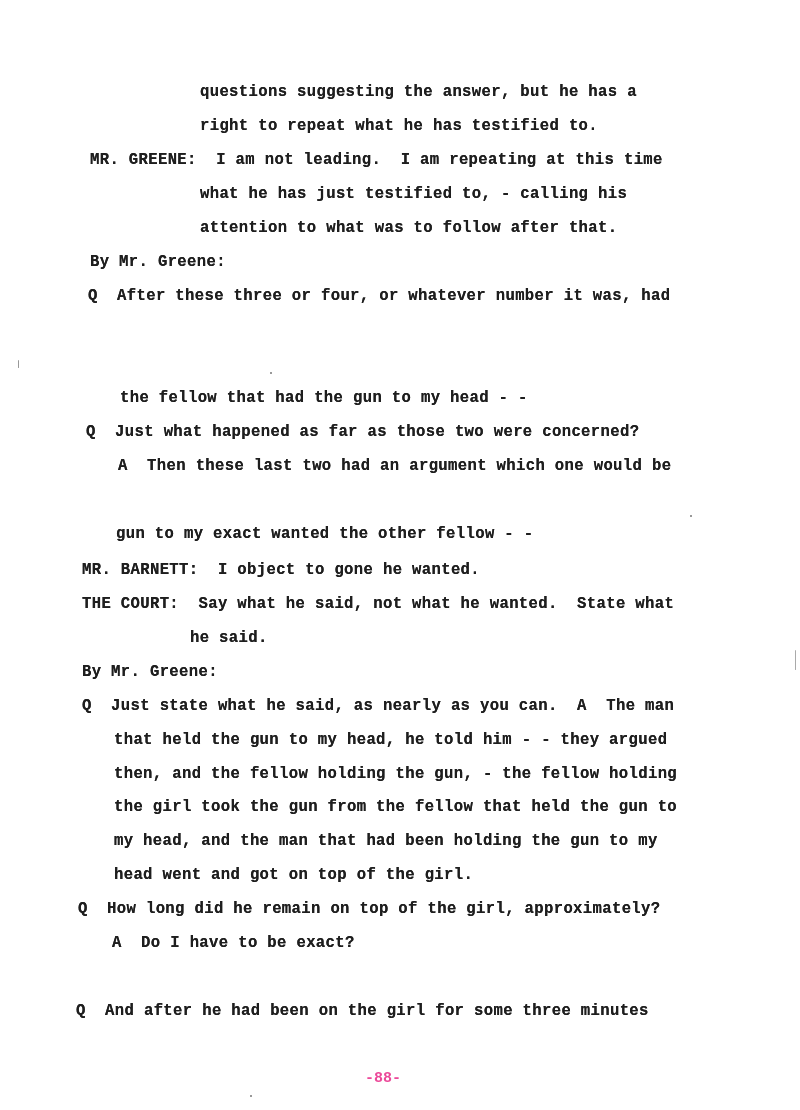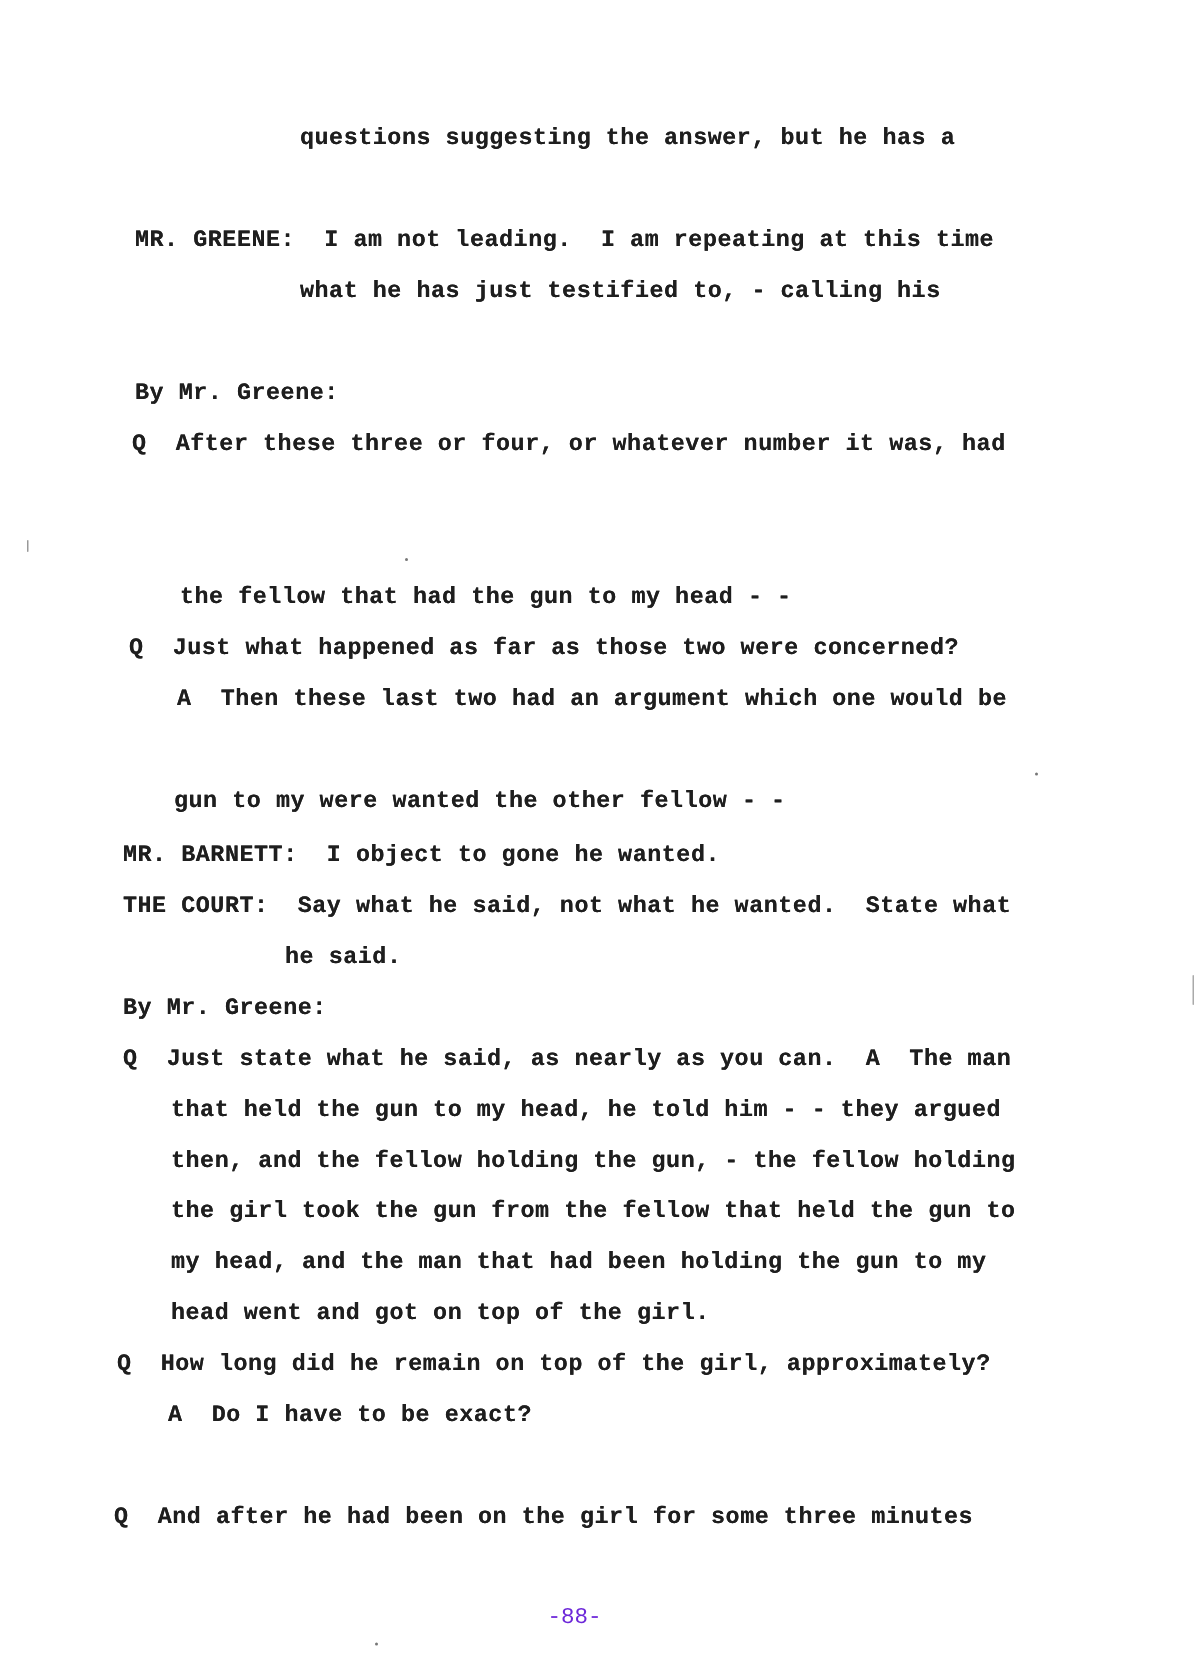--- a/index.html
+++ b/index.html
@@ -28,44 +28,46 @@
       letter-spacing: 0.35px;
       line-height: 20px;
       color: #1e1e1e;
       text-shadow: 0 0 0.4px #333;
     }
     .page-number {
       position: absolute;
       left: 365px;
       top: 1070px;
       font-size: 15px;
-      font-weight: normal;
+      font-weight: bold;
       white-space: pre;
-      color: #6d28d9;
+      color: #ec4899;
     }
     .speck {
       position: absolute;
       width: 2px; height: 2px;
       background: #777;
       border-radius: 1px;
     }
   </style>
 </head>
 <body>
 
 <div class="page">
   <div class="line" style="left:200px;top:82px">questions suggesting the answer, but he has a</div>
+  <div class="line" style="left:200px;top:116px">right to repeat what he has testified to.</div>
   <div class="line" style="left:200px;top:184px">what he has just testified to, - calling his</div>
   <div class="line" style="left:90px;top:150px">MR. GREENE:  I am not leading.  I am repeating at this time</div>
+  <div class="line" style="left:200px;top:218px">attention to what was to follow after that.</div>
   <div class="line" style="left:90px;top:252px">By Mr. Greene:</div>
   <div class="line" style="left:88px;top:286px">Q  After these three or four, or whatever number it was, had</div>
   <div class="line" style="left:120px;top:388px">the fellow that had the gun to my head - -</div>
   <div class="line" style="left:86px;top:422px">Q  Just what happened as far as those two were concerned?</div>
   <div class="line" style="left:118px;top:456px">A  Then these last two had an argument which one would be</div>
-  <div class="line" style="left:116px;top:524px">gun to my were wanted the other fellow - -</div>
+  <div class="line" style="left:116px;top:524px">gun to my exact wanted the other fellow - -</div>
   <div class="line" style="left:82px;top:560px">MR. BARNETT:  I object to gone he wanted.</div>
   <div class="line" style="left:82px;top:594px">THE COURT:  Say what he said, not what he wanted.  State what</div>
   <div class="line" style="left:190px;top:628px">he said.</div>
   <div class="line" style="left:82px;top:662px">By Mr. Greene:</div>
   <div class="line" style="left:82px;top:696px">Q  Just state what he said, as nearly as you can.  A  The man</div>
   <div class="line" style="left:114px;top:730px">that held the gun to my head, he told him - - they argued</div>
   <div class="line" style="left:114px;top:764px">then, and the fellow holding the gun, - the fellow holding</div>
   <div class="line" style="left:114px;top:797px">the girl took the gun from the fellow that held the gun to</div>
   <div class="line" style="left:114px;top:831px">my head, and the man that had been holding the gun to my</div>
   <div class="line" style="left:114px;top:865px">head went and got on top of the girl.</div>

